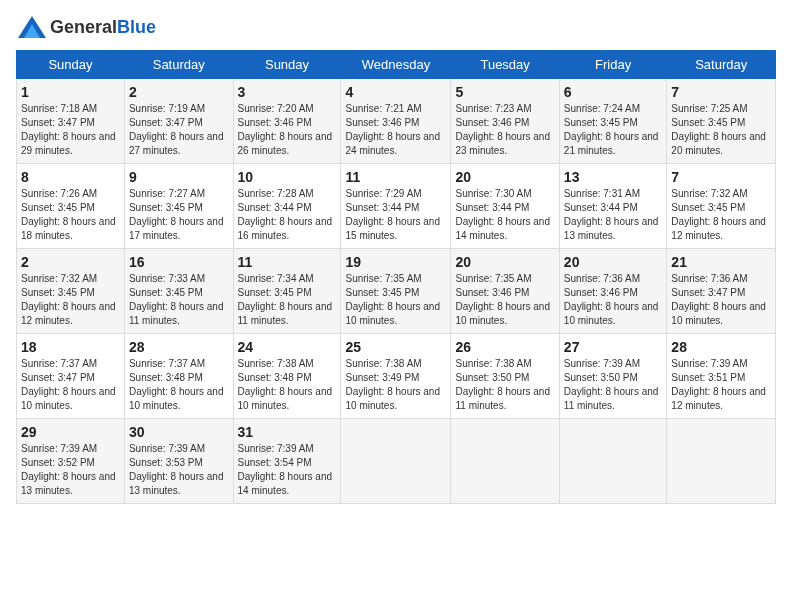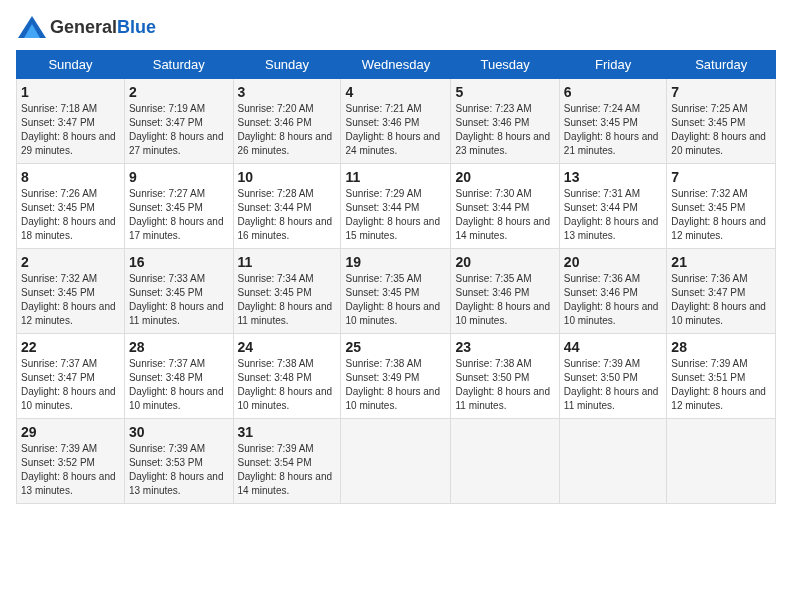--- a/index.html
+++ b/index.html
@@ -142,26 +142,26 @@
       <tr>
         <td><span class="day-number">2</span><span class="day-info">Sunrise: 7:32 AM<br>Sunset: 3:45 PM<br>Daylight: 8 hours and 12 minutes.</span></td>
         <td><span class="day-number">16</span><span class="day-info">Sunrise: 7:33 AM<br>Sunset: 3:45 PM<br>Daylight: 8 hours and 11 minutes.</span></td>
         <td><span class="day-number">11</span><span class="day-info">Sunrise: 7:34 AM<br>Sunset: 3:45 PM<br>Daylight: 8 hours and 11 minutes.</span></td>
         <td><span class="day-number">19</span><span class="day-info">Sunrise: 7:35 AM<br>Sunset: 3:45 PM<br>Daylight: 8 hours and 10 minutes.</span></td>
         <td><span class="day-number">20</span><span class="day-info">Sunrise: 7:35 AM<br>Sunset: 3:46 PM<br>Daylight: 8 hours and 10 minutes.</span></td>
         <td><span class="day-number">20</span><span class="day-info">Sunrise: 7:36 AM<br>Sunset: 3:46 PM<br>Daylight: 8 hours and 10 minutes.</span></td>
         <td><span class="day-number">21</span><span class="day-info">Sunrise: 7:36 AM<br>Sunset: 3:47 PM<br>Daylight: 8 hours and 10 minutes.</span></td>
       </tr>
       <tr>
-        <td><span class="day-number">22</span><span class="day-info">Sunrise: 7:37 AM<br>Sunset: 3:47 PM<br>Daylight: 8 hours and 10 minutes.</span></td>
+        <td><span class="day-number">18</span><span class="day-info">Sunrise: 7:37 AM<br>Sunset: 3:47 PM<br>Daylight: 8 hours and 10 minutes.</span></td>
         <td><span class="day-number">28</span><span class="day-info">Sunrise: 7:37 AM<br>Sunset: 3:48 PM<br>Daylight: 8 hours and 10 minutes.</span></td>
         <td><span class="day-number">24</span><span class="day-info">Sunrise: 7:38 AM<br>Sunset: 3:48 PM<br>Daylight: 8 hours and 10 minutes.</span></td>
         <td><span class="day-number">25</span><span class="day-info">Sunrise: 7:38 AM<br>Sunset: 3:49 PM<br>Daylight: 8 hours and 10 minutes.</span></td>
-        <td><span class="day-number">23</span><span class="day-info">Sunrise: 7:38 AM<br>Sunset: 3:50 PM<br>Daylight: 8 hours and 11 minutes.</span></td>
-        <td><span class="day-number">44</span><span class="day-info">Sunrise: 7:39 AM<br>Sunset: 3:50 PM<br>Daylight: 8 hours and 11 minutes.</span></td>
+        <td><span class="day-number">26</span><span class="day-info">Sunrise: 7:38 AM<br>Sunset: 3:50 PM<br>Daylight: 8 hours and 11 minutes.</span></td>
+        <td><span class="day-number">27</span><span class="day-info">Sunrise: 7:39 AM<br>Sunset: 3:50 PM<br>Daylight: 8 hours and 11 minutes.</span></td>
         <td><span class="day-number">28</span><span class="day-info">Sunrise: 7:39 AM<br>Sunset: 3:51 PM<br>Daylight: 8 hours and 12 minutes.</span></td>
       </tr>
       <tr>
         <td><span class="day-number">29</span><span class="day-info">Sunrise: 7:39 AM<br>Sunset: 3:52 PM<br>Daylight: 8 hours and 13 minutes.</span></td>
         <td><span class="day-number">30</span><span class="day-info">Sunrise: 7:39 AM<br>Sunset: 3:53 PM<br>Daylight: 8 hours and 13 minutes.</span></td>
         <td><span class="day-number">31</span><span class="day-info">Sunrise: 7:39 AM<br>Sunset: 3:54 PM<br>Daylight: 8 hours and 14 minutes.</span></td>
         <td class="empty-cell"></td>
         <td class="empty-cell"></td>
         <td class="empty-cell"></td>
         <td class="empty-cell"></td>

